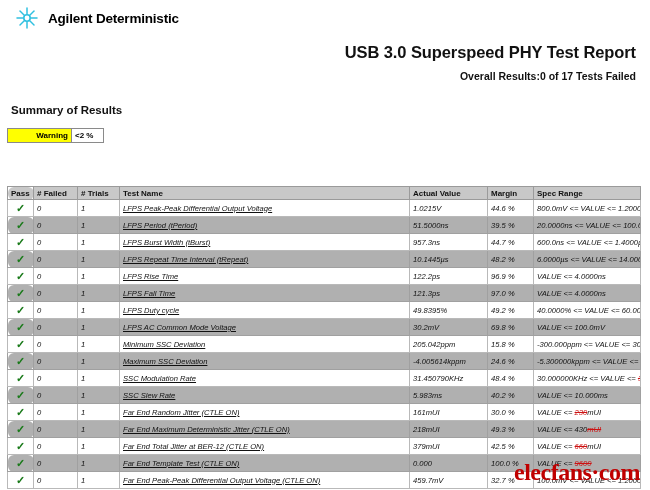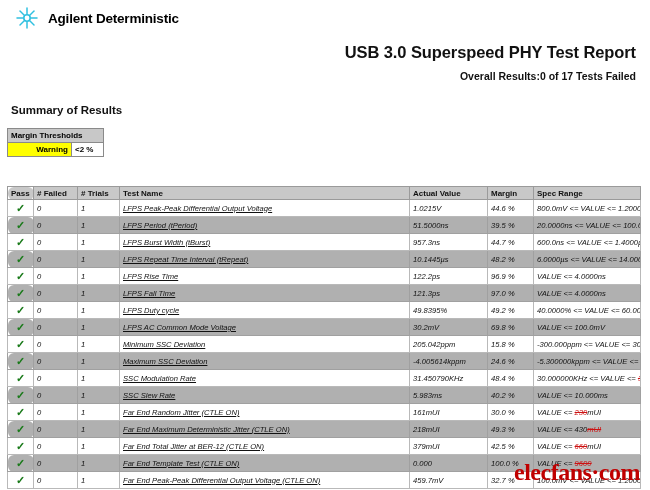--- a/index.html
+++ b/index.html
@@ -151,23 +151,20 @@
 
   <div class="doc-sub">
     <span>Overall Results:</span><span class="ital">0 of 17 Tests Failed</span>
   </div>
 
   <div class="section-title">Summary of Results</div>
 
   <table class="legend">
     <tbody>
       <tr>
-        <td class="lg-head" colspan="2">Margin Thresholds</td>
-      </tr>
-      <tr>
         <td class="lg-label lg-warn">Warning</td>
         <td class="lg-val">&lt;2 %</td>
       </tr>
     </tbody>
   </table>
 
   <table class="results">
     <thead>
       <tr>
         <th class="c-pass">Pass</th>

